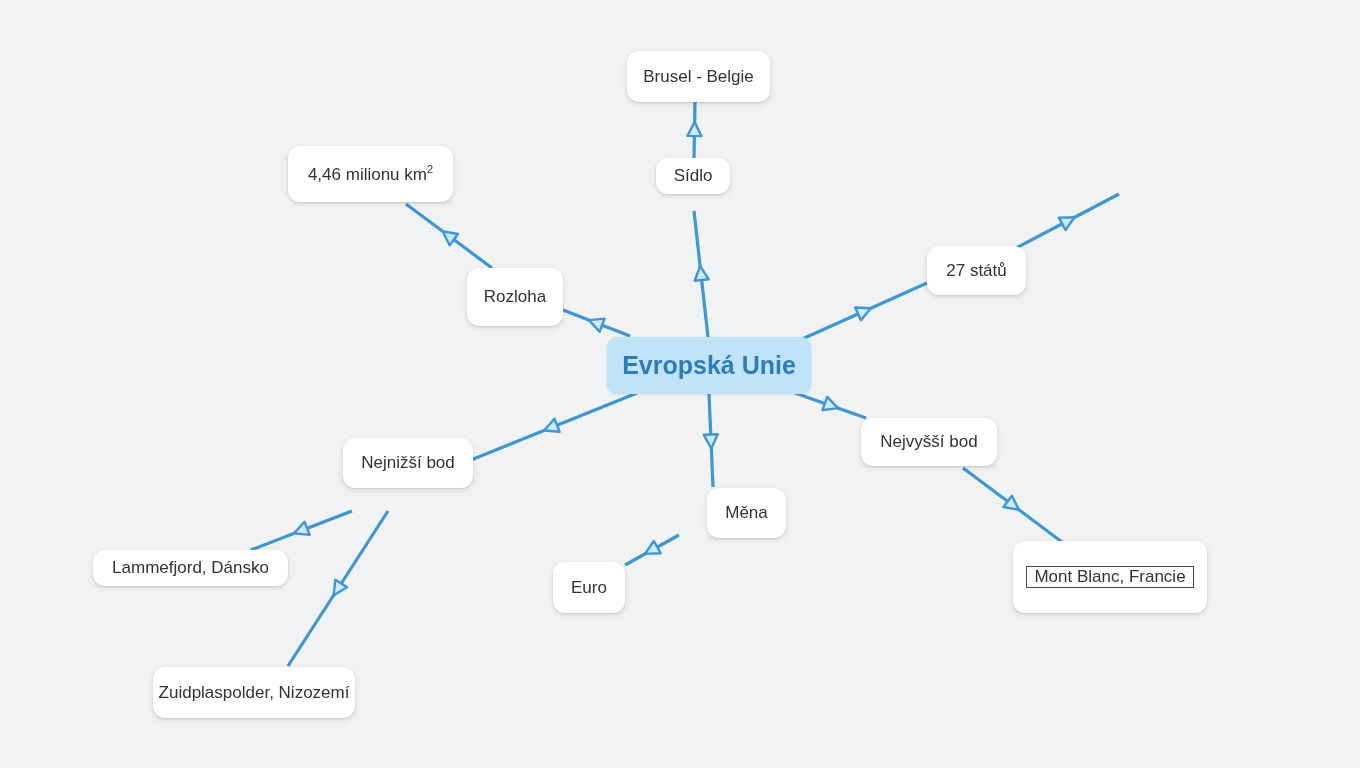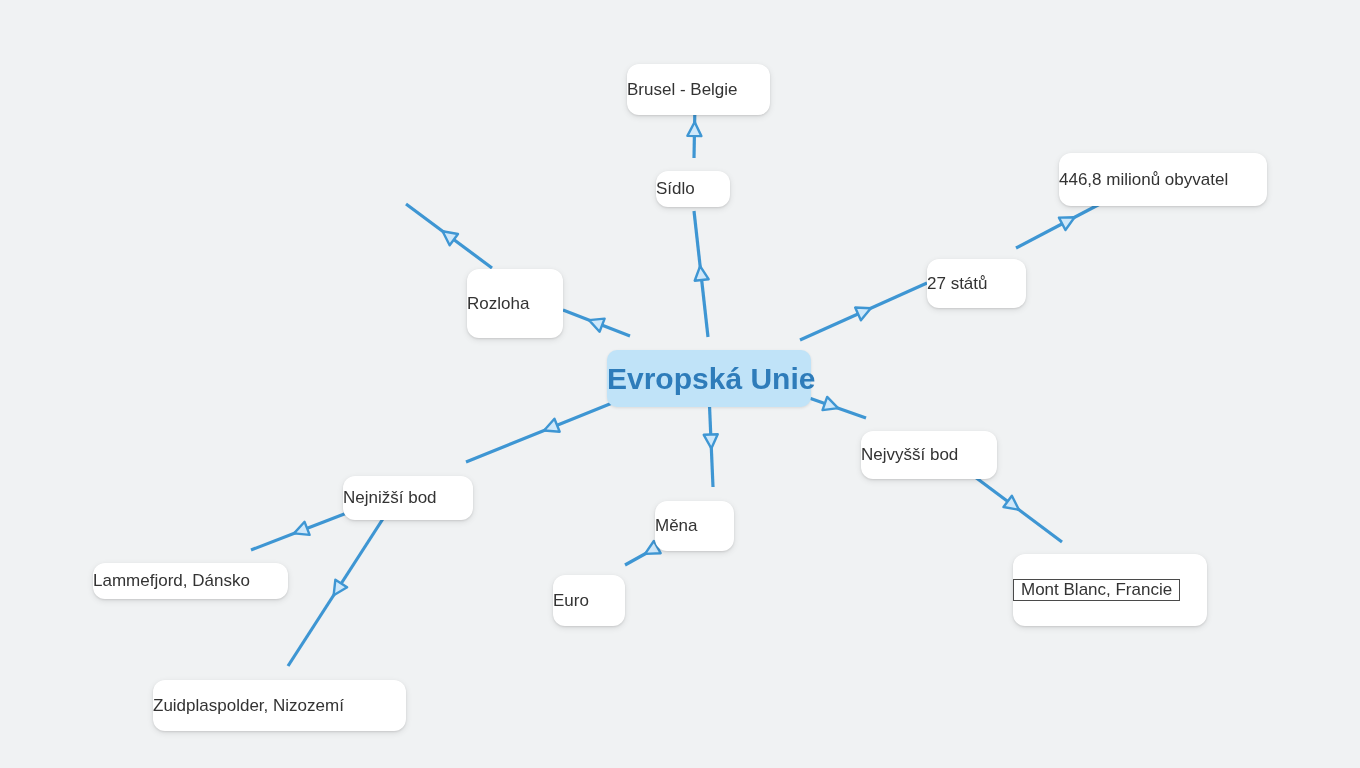--- a/index.html
+++ b/index.html
@@ -17,33 +17,32 @@
   body{
     background:var(--canvas-bg);
     font-family:"Liberation Sans","DejaVu Sans",sans-serif;
   }
   .canvas{position:relative;width:1360px;height:768px;}
   .edges{position:absolute;left:0;top:0;width:1360px;height:768px;}
   .edge{fill:none;stroke:var(--edge-blue);stroke-width:3.2;}
   .arrowhead{fill:var(--arrowhead-fill);stroke:var(--edge-blue);stroke-width:2.4;stroke-linejoin:round;}
   .node{
     position:absolute;
-    display:flex;align-items:center;justify-content:flex-start;
+    display:flex;align-items:center;justify-content:center;
     background:var(--node-bg);
     border-radius:12px;
     box-shadow:0 1px 2px rgba(0,0,0,0.10),0 2px 6px rgba(0,0,0,0.10);
     color:var(--node-text);
     font-size:17px;
     white-space:nowrap;
-    margin-top:13px;
   }
   .node-root{
     background:var(--center-node-bg);
     color:var(--center-node-text);
-    font-size:30px;font-weight:700;
+    font-size:25px;font-weight:700;
     border-radius:10px;
     box-shadow:0 1px 3px rgba(0,0,0,0.10);
   }
   .node-label sup{font-size:11px;}
   .editbox{
     border:1px solid var(--editbox-border);
     padding:0 7px;
     background:var(--node-bg);
   }
 </style>
@@ -78,54 +77,54 @@
   </div>
 
   <div class="node" style="left:627px;top:51px;width:143px;height:51px">
     <span class="node-label">Brusel - Belgie</span>
   </div>
 
   <div class="node" style="left:656px;top:158px;width:74px;height:36px">
     <span class="node-label">Sídlo</span>
   </div>
 
+  <div class="node" style="left:288px;top:146px;width:165px;height:56px">
+    <span class="node-label"><span>4,46 milionu km</span><sup>2</sup></span>
+  </div>
 
-  <div class="node" style="left:467px;top:256px;width:96px;height:69px">
+  <div class="node" style="left:467px;top:268px;width:96px;height:58px">
     <span class="node-label">Rozloha</span>
   </div>
 
-  <div class="node" style="left:1059px;top:140px;width:208px;height:53px">
-    <span class="node-label">446,8 milionů obyvatel</span>
-  </div>
 
   <div class="node" style="left:927px;top:246px;width:99px;height:49px">
     <span class="node-label">27 států</span>
   </div>
 
   <div class="node" style="left:861px;top:418px;width:136px;height:48px">
     <span class="node-label">Nejvyšší bod</span>
   </div>
 
   <div class="node" style="left:1013px;top:541px;width:194px;height:72px">
     <span class="node-label editbox">Mont Blanc, Francie</span>
   </div>
 
-  <div class="node" style="left:655px;top:488px;width:79px;height:50px">
+  <div class="node" style="left:707px;top:488px;width:79px;height:50px">
     <span class="node-label">Měna</span>
   </div>
 
   <div class="node" style="left:553px;top:562px;width:72px;height:51px">
     <span class="node-label">Euro</span>
   </div>
 
-  <div class="node" style="left:343px;top:463px;width:130px;height:44px">
+  <div class="node" style="left:343px;top:438px;width:130px;height:50px">
     <span class="node-label">Nejnižší bod</span>
   </div>
 
   <div class="node" style="left:93px;top:550px;width:195px;height:36px">
     <span class="node-label">Lammefjord, Dánsko</span>
   </div>
 
-  <div class="node" style="left:153px;top:667px;width:253px;height:51px">
+  <div class="node" style="left:153px;top:667px;width:202px;height:51px">
     <span class="node-label">Zuidplaspolder, Nizozemí</span>
   </div>
 
 </div>
 
 </body></html>

